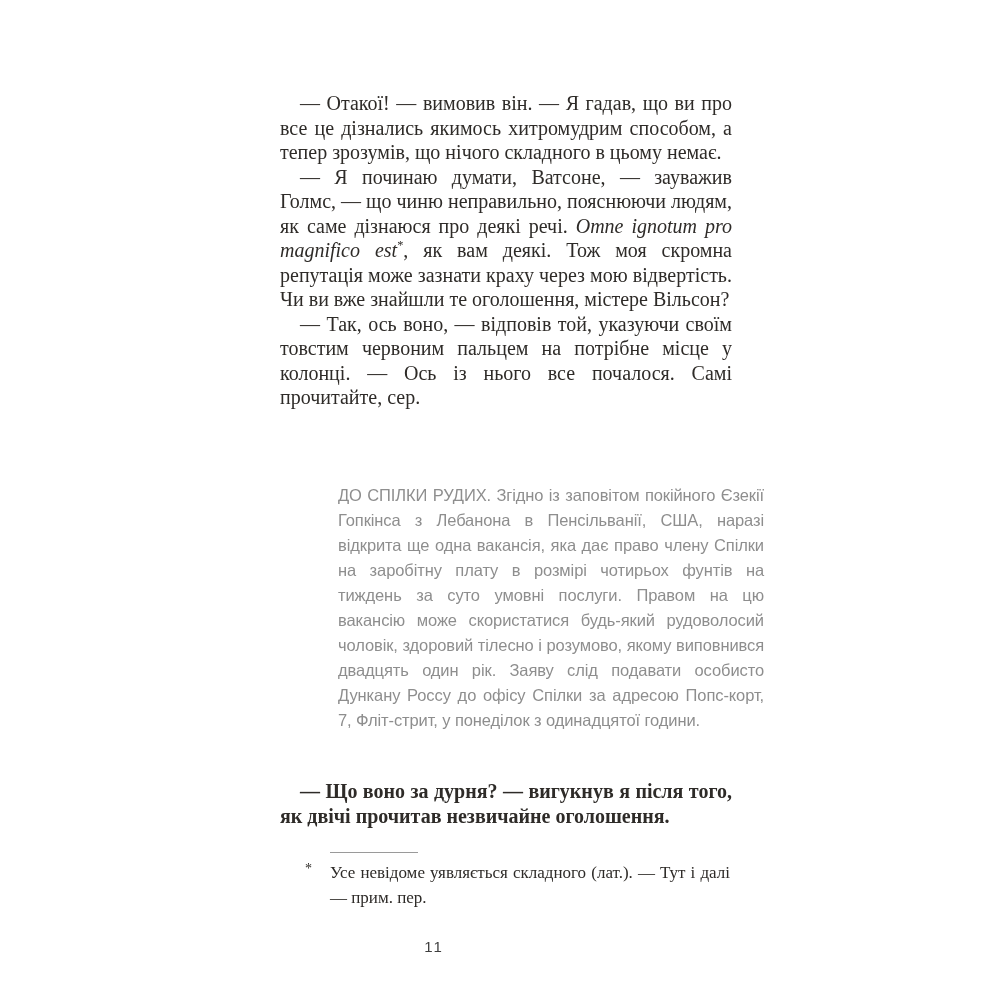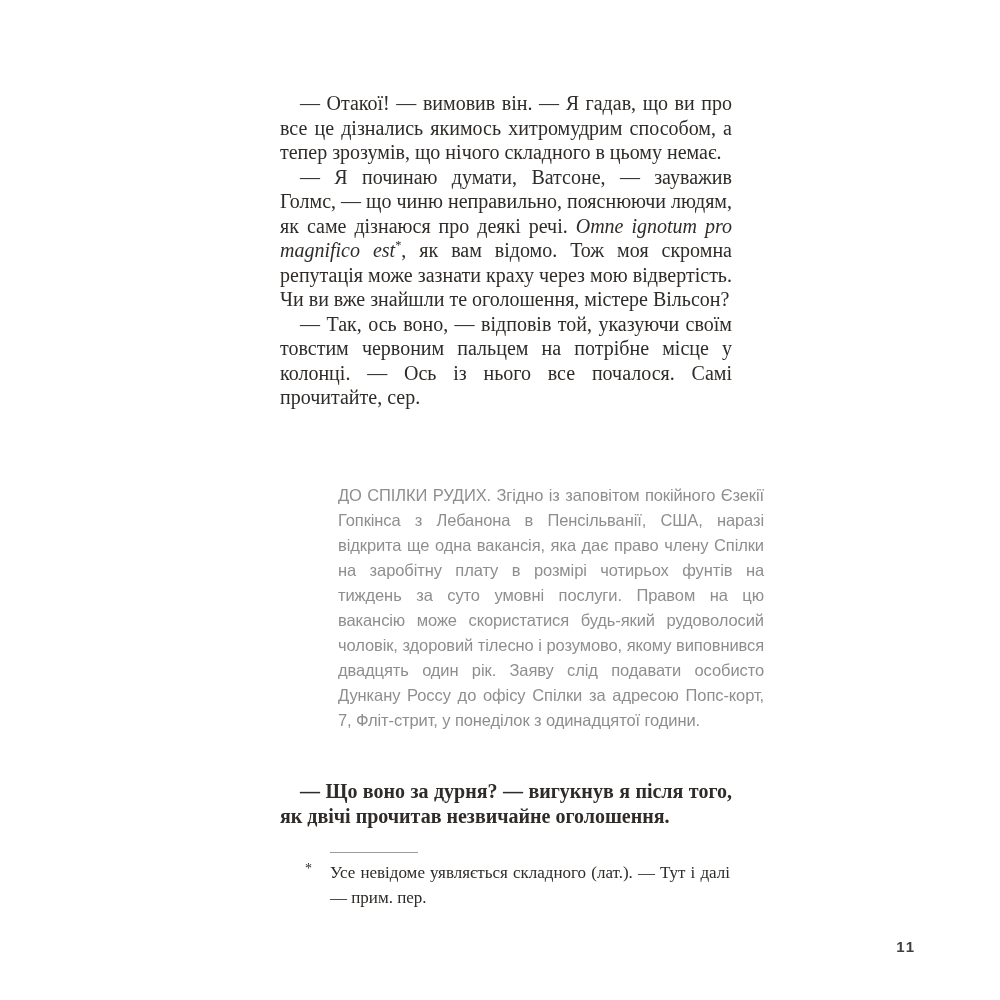--- a/index.html
+++ b/index.html
@@ -8,21 +8,20 @@
     background: #ffffff;
   }
   .page {
     position: relative;
     width: 868px;
     height: 1000px;
     background: #ffffff;
     font-family: "Liberation Serif", serif;
     color: #2e2b28;
     overflow: hidden;
-    padding-left: 48px;
   }
   
   .main-block {
     position: absolute;
     left: 280px;
     top: 91px;
     width: 452px;
   }
   .para {
     margin: 0;
@@ -91,36 +90,36 @@
     line-height: 25px;
     text-align: justify;
   }
   .fn-text .it { }
   
   .folio {
     position: absolute;
     left: 0;
     right: 0;
     top: 938px;
-    text-align: right;
+    text-align: center;
     font-family: "Liberation Sans", sans-serif;
     font-size: 15px;
-    font-weight: bold;
+    font-weight: normal;
     letter-spacing: 2px;
     color: #3f3f3f;
   }
 </style>
 </head>
 <body>
 
 <div class="page">
 
   <div class="main-block">
     <p class="para">— Отакої! — вимовив він. — Я гадав, що ви про все це дізнались якимось хитромудрим способом, а тепер зрозумів, що нічого складного в цьому немає.</p>
-    <p class="para"><span>— Я починаю думати, Ватсоне, — зауважив Голмс, — що чиню неправильно, пояснюючи людям, як саме дізнаюся про деякі речі. </span><span class="latin">Omne ignotum pro magnifico est</span><span class="fn-ref">*</span><span>, як вам відомо. Тож моя скромна репутація може зазнати краху через мою відвертість. Чи ви вже знайшли те оголошення, містере Вільсон?</span></p>
+    <p class="para"><span>— Я починаю думати, Ватсоне, — зауважив Голмс, — що чиню неправильно, пояснюючи людям, як саме дізнаюся про деякі речі. </span><span class="latin">Omne ignotum pro magnifico est</span><span class="fn-ref">*</span><span>, як вам деякі. Тож моя скромна репутація може зазнати краху через мою відвертість. Чи ви вже знайшли те оголошення, містере Вільсон?</span></p>
     <p class="para">— Так, ось воно, — відповів той, указуючи своїм товстим червоним пальцем на потрібне місце у колонці. — Ось із нього все почалося. Самі прочитайте, сер.</p>
   </div>
 
   <div class="ad-block">
     <p>ДО СПІЛКИ РУДИХ. Згідно із заповітом покійного Єзекії Гопкінса з Лебанона в Пенсільванії, США, наразі відкрита ще одна вакансія, яка дає право члену Спілки на заробітну плату в розмірі чотирьох фунтів на тиждень за суто умовні послуги. Правом на цю вакансію може скористатися будь-який рудоволосий чоловік, здоровий тілесно і розумово, якому виповнився двадцять один рік. Заяву слід подавати особисто Дункану Россу до офісу Спілки за адресою Попс-корт, 7, Фліт-стрит, у понеділок з одинадцятої години.</p>
   </div>
 
   <div class="after-ad-block">
     <p class="para">— Що воно за дурня? — вигукнув я після того, як двічі прочитав незвичайне оголошення.</p>
   </div>

